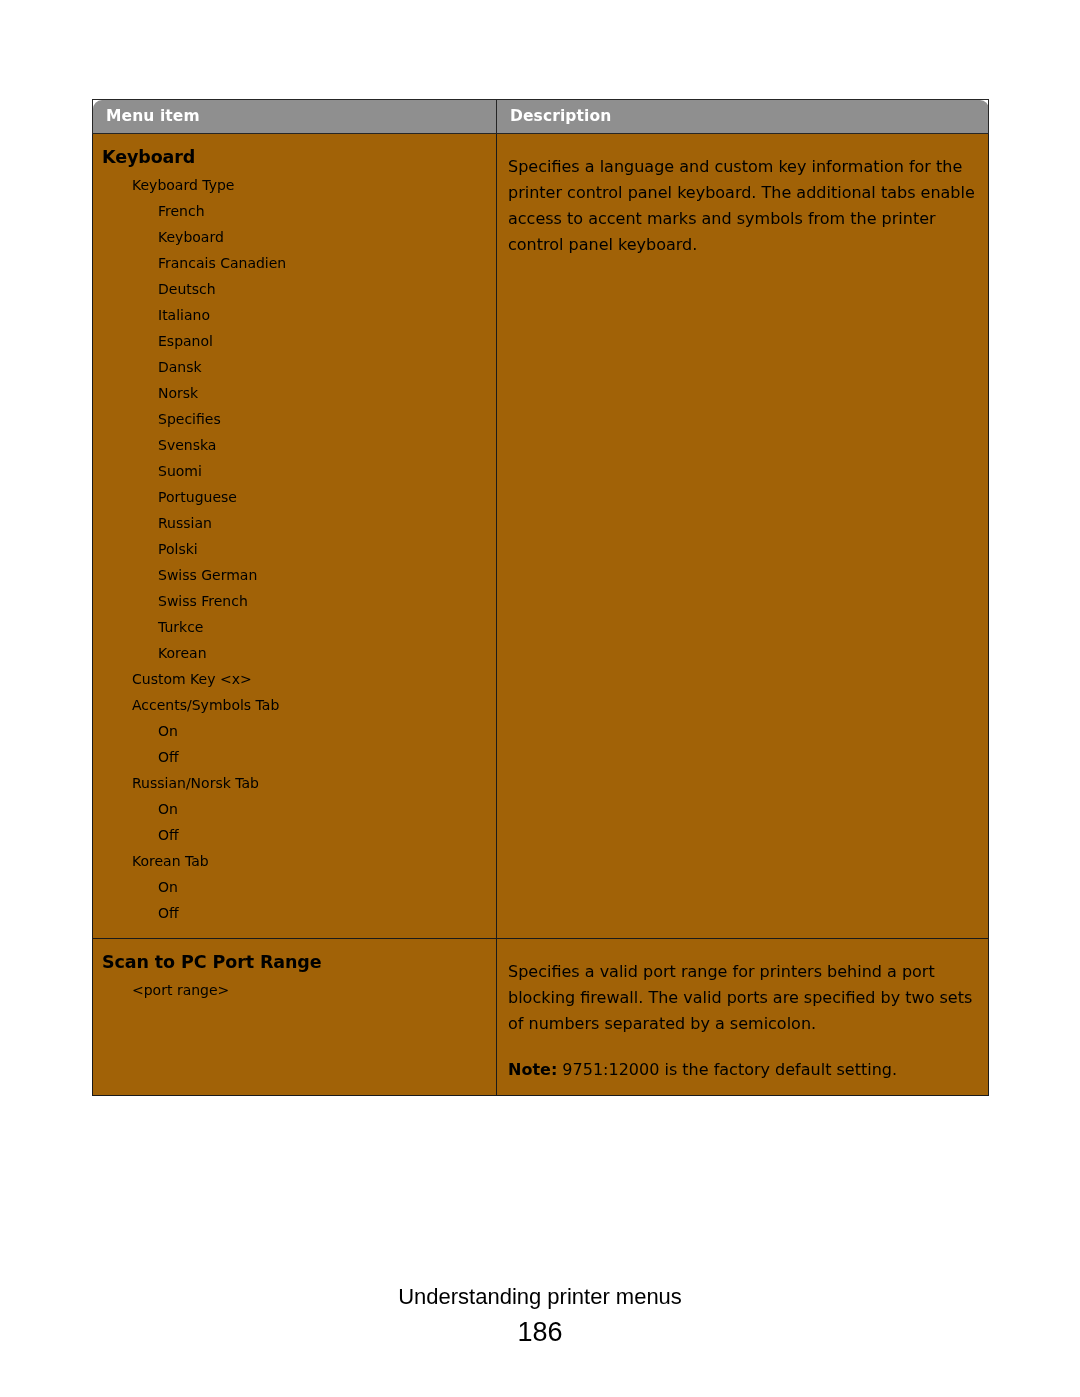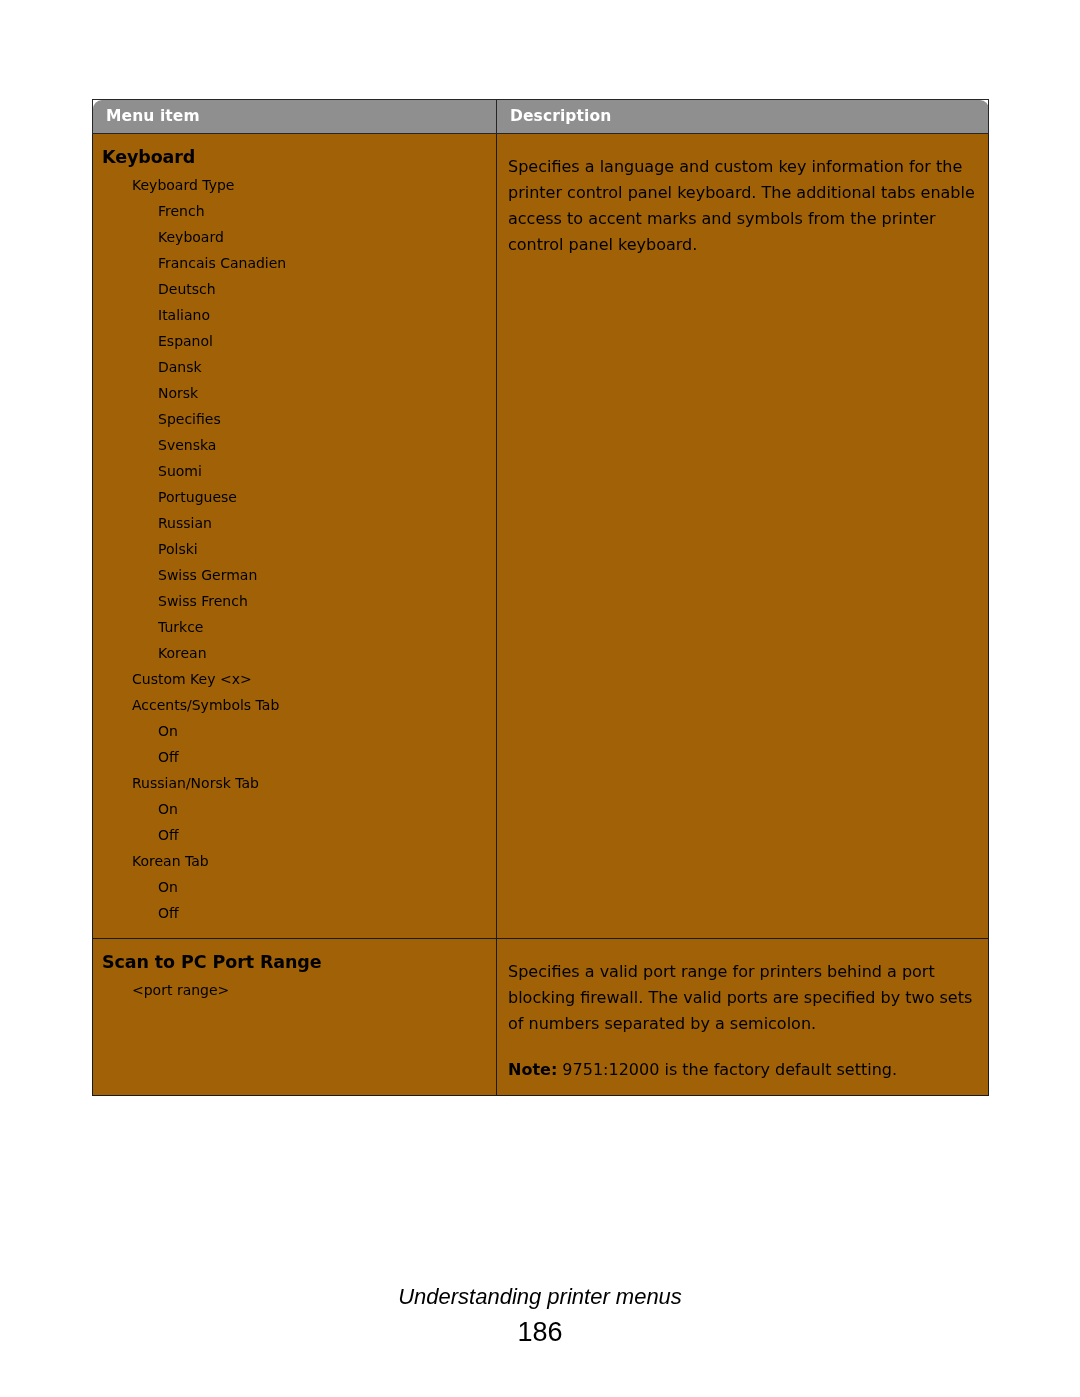--- a/index.html
+++ b/index.html
@@ -102,21 +102,20 @@
     left: 0;
     top: 1283px;
     width: 1080px;
     text-align: center;
   }
   .footer-title {
     font-family: "Liberation Sans", sans-serif;
     font-size: 22px;
     line-height: 28px;
     color: #000;
-    font-style: italic;
   }
   .footer-pageno {
     font-family: "Liberation Sans", sans-serif;
     font-size: 27px;
     line-height: 34px;
     font-weight: normal;
     color: #000;
     margin-top: 4px;
   }
 </style>

